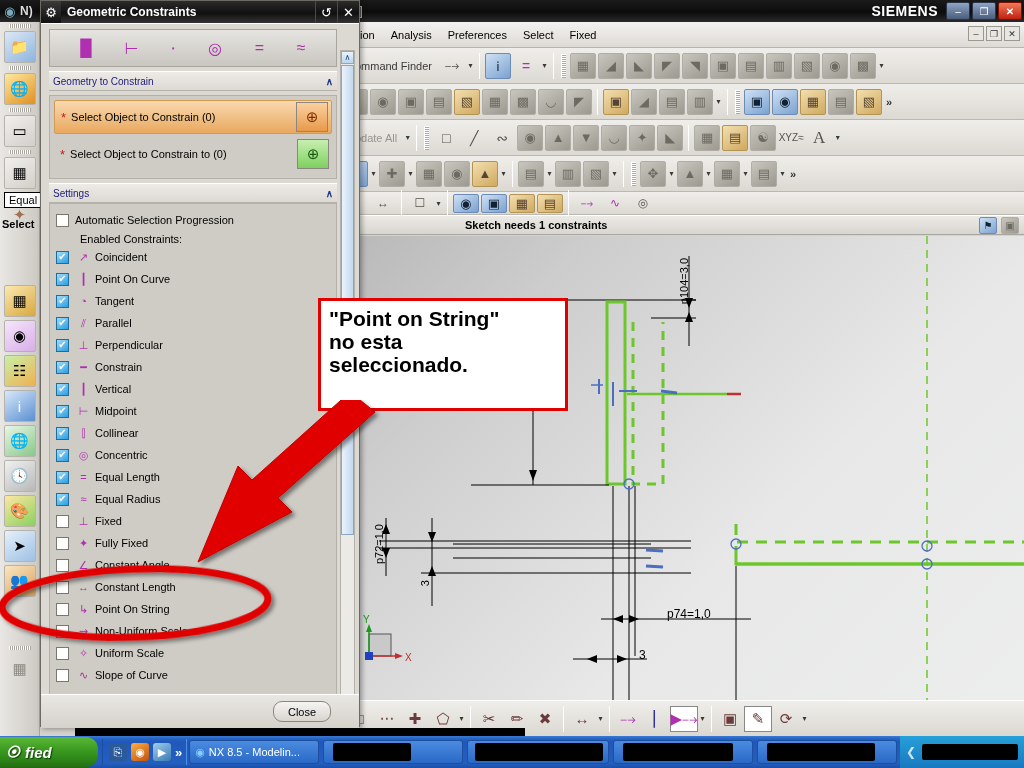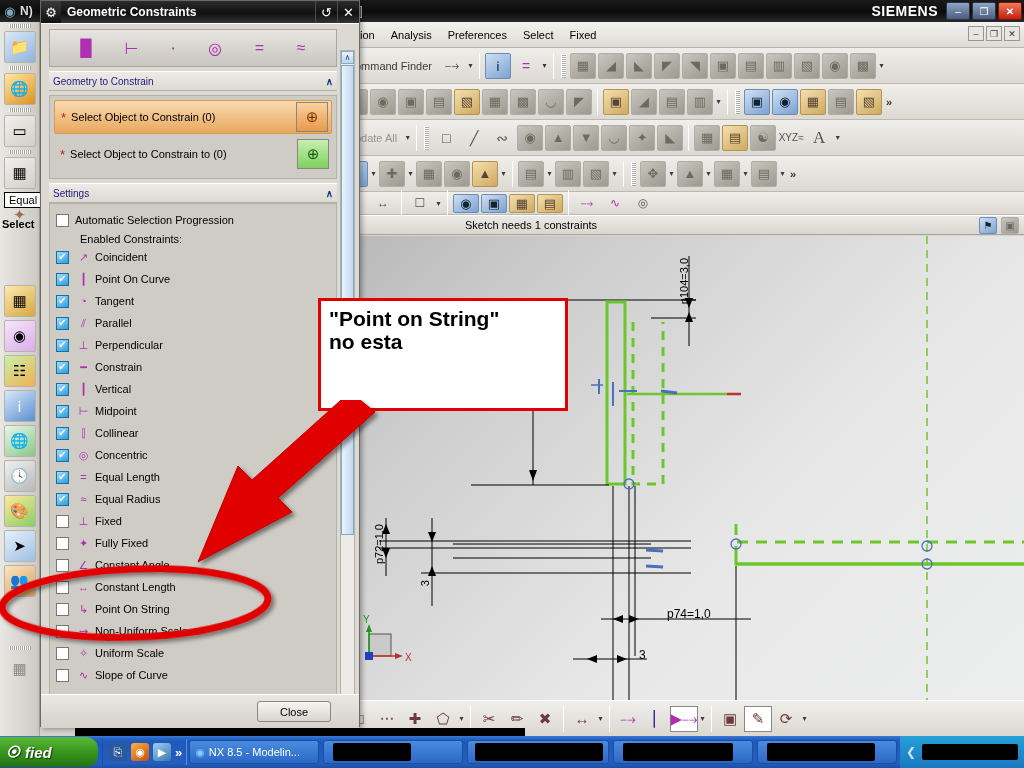--- a/index.html
+++ b/index.html
@@ -61,21 +61,21 @@
   .tb-label { font-size:11px; color:#3a3a3a; padding:0 6px; }
   .tb-label.dim { color:#97948d; }
   .chev { font-size:11px; color:#333; padding:0 3px; font-weight:bold; }
 
   
   .status-bar {
     position:absolute; left:330px; top:215px; width:694px; height:20px;
     background:linear-gradient(180deg,#eceae6,#d9d6d0); border-top:1px solid #fff;
     border-bottom:1px solid #a9a69f; display:flex; align-items:center;
   }
-  .status-text { margin-left:135px; font-size:11px; font-weight:normal; color:#000; }
+  .status-text { margin-left:135px; font-size:11px; font-weight:bold; color:#000; }
 
   
   .gfx {
     position:absolute; left:351px; top:236px; width:673px; height:464px;
     background:linear-gradient(135deg,#b9b9b9 0%,#cdcdcd 22%,#e7e8e7 62%,#eceded 100%);
     overflow:hidden;
   }
   .resource-strip {
     position:absolute; left:331px; top:236px; width:20px; height:464px;
     background:linear-gradient(90deg,#e3e1dc,#cfccc6); border-right:1px solid #a9a69f;
@@ -176,23 +176,23 @@
     background:#eceae6; border:1px solid #b4b1aa;
   }
   .sc-btn { width:13px; height:13px; background:linear-gradient(180deg,#eaf3fc,#bcd4ea);
             border:1px solid #8aa8c4; font-size:8px; color:#14467a; display:flex;
             align-items:center; justify-content:center; }
   .sc-thumb { width:13px; background:linear-gradient(90deg,#eaf3fc,#c2d8ee); border:1px solid #8aa8c4; }
 
   .gc-footer { position:absolute; left:0; bottom:0; width:100%; height:34px;
      background:linear-gradient(180deg,#e9e7e2,#d5d2cc); border-top:1px solid #fff; }
   .close-btn {
-    position:absolute; right:28px; top:6px; width:74px; height:21px;
+    position:absolute; right:28px; top:6px; width:58px; height:21px;
     background:linear-gradient(180deg,#f6f5f3,#d8d5cf); border:1px solid #8a8780;
-    border-radius:3px; font-size:11px; color:#000; display:flex; align-items:center; justify-content:center;
+    border-radius:9px; font-size:11px; color:#000; display:flex; align-items:center; justify-content:center;
   }
 
   
   #callout {
     position:absolute; left:318px; top:298px; width:250px; height:113px;
     background:#fff; border:3px solid #e00000; z-index:80;
     padding:6px 8px; font-weight:bold; font-size:21px; line-height:1.1; color:#000;
   }
   #arrow-svg, #ellipse-svg { position:absolute; z-index:90; pointer-events:none; }
 
@@ -688,20 +688,21 @@
 
     <div class="gc-footer">
       <div class="close-btn">Close</div>
     </div>
   </div>
 </div>
 
 <div id="callout">
   <div>"Point on String"</div>
   <div>no esta</div>
+  <div>seleccionado.</div>
 </div>
 
 <svg id="arrow-svg" style="left:170px;top:400px;width:220px;height:200px;">
   <defs>
     <filter id="sh" x="-30%" y="-30%" width="180%" height="180%">
       <feDropShadow dx="3" dy="3" stdDeviation="2" flood-color="#000" flood-opacity="0.45"></feDropShadow>
     </filter>
   </defs>
   <path d="M205,12 L108,98 L122,112 L28,162 L68,66 L82,80 L180,-8 Z" fill="#e00000" stroke="#c00000" stroke-width="1" filter="url(#sh)" transform="translate(0,0)"></path>
 </svg>

